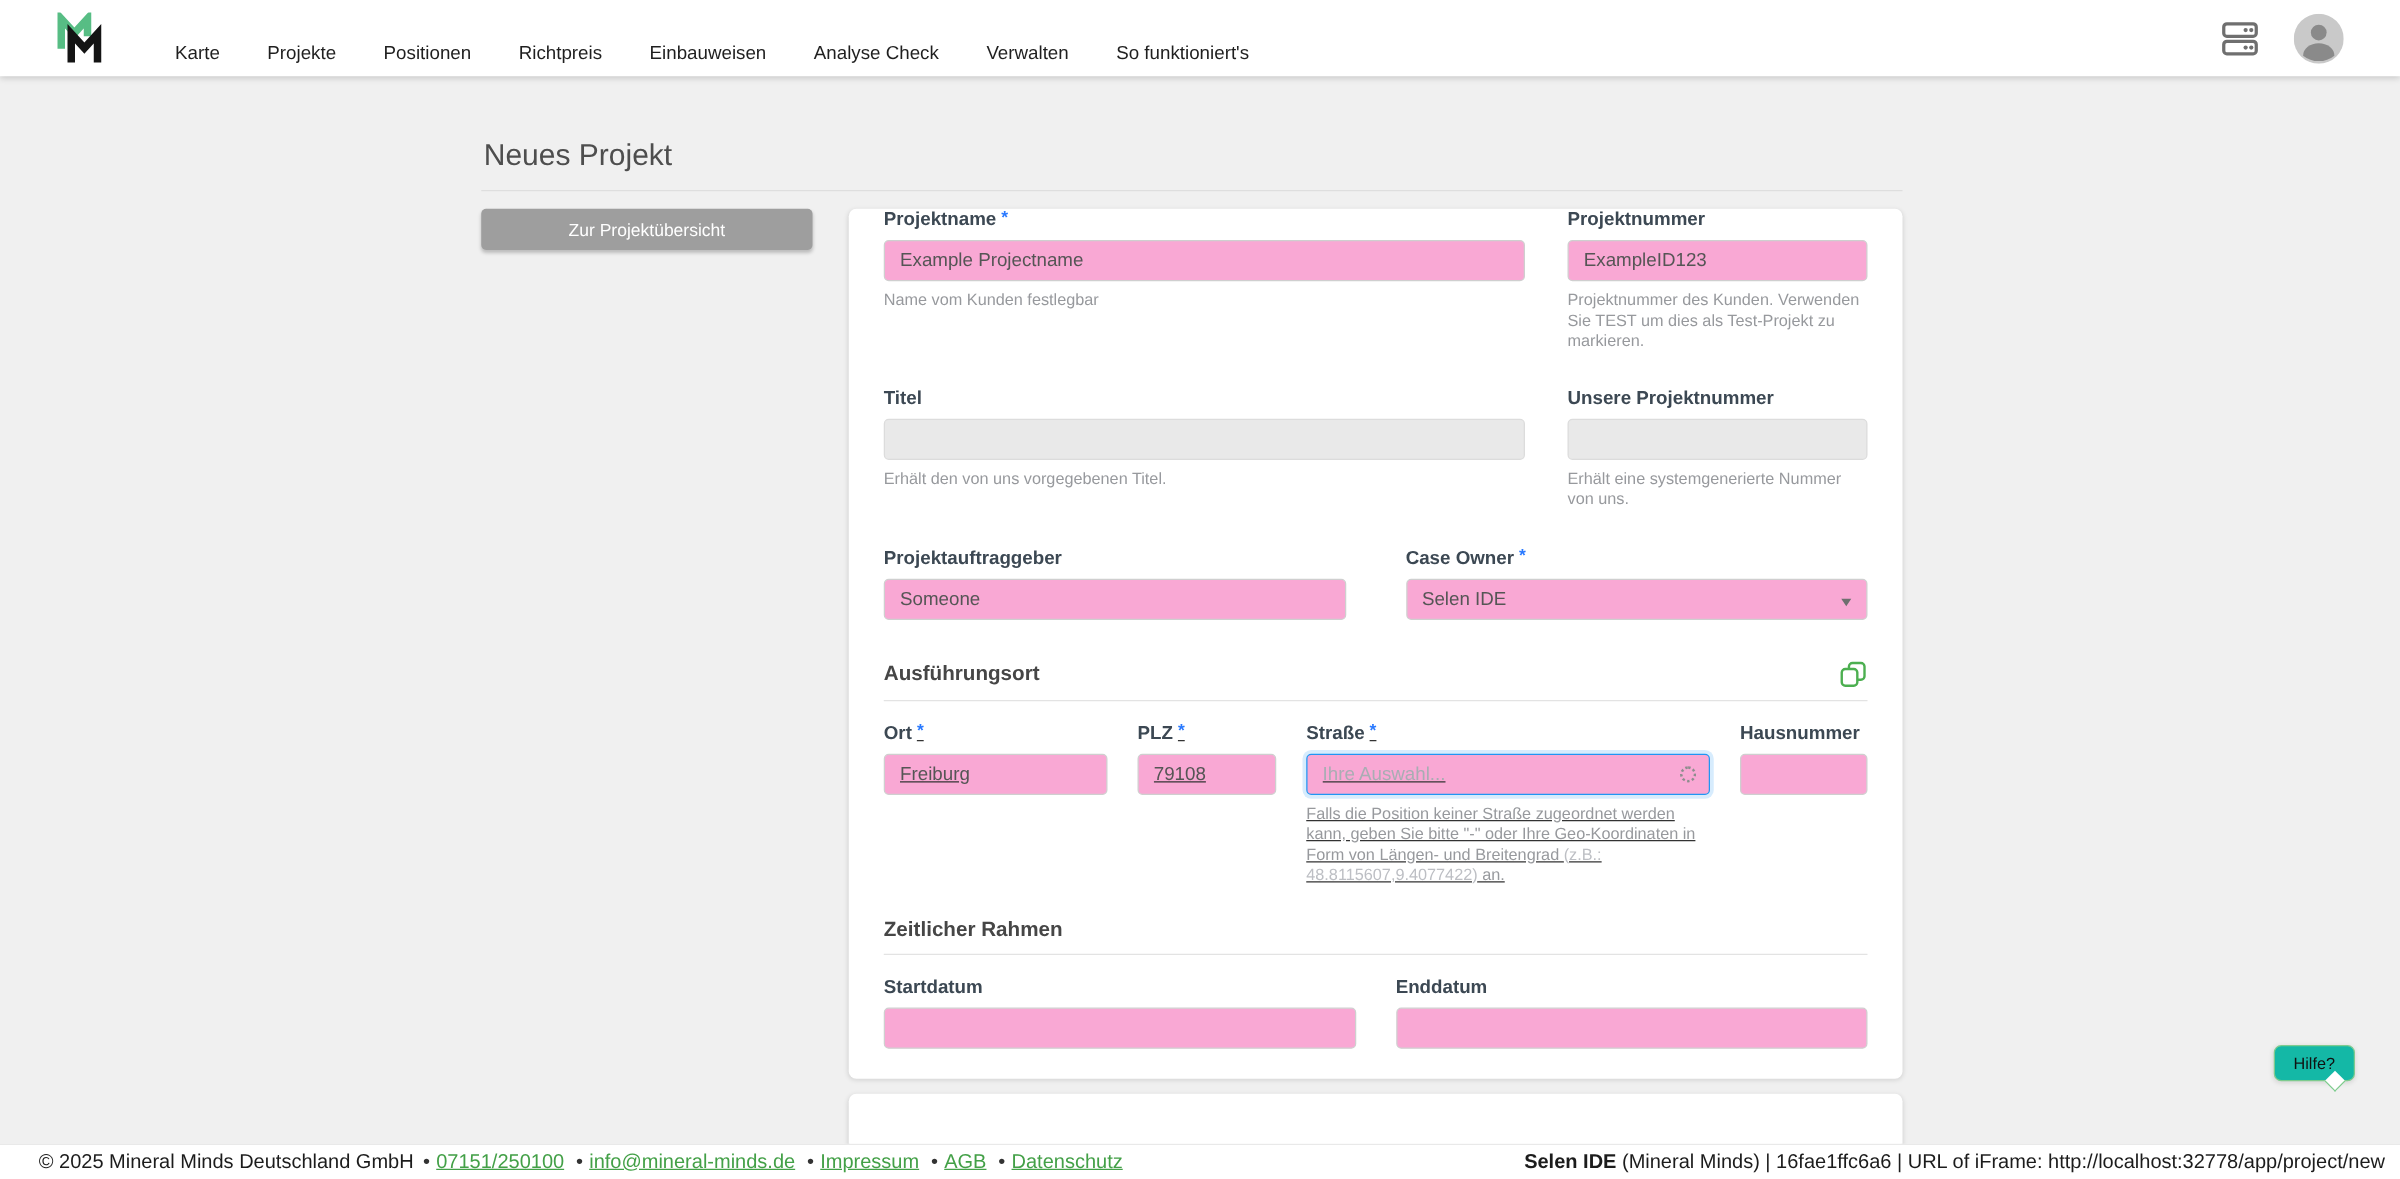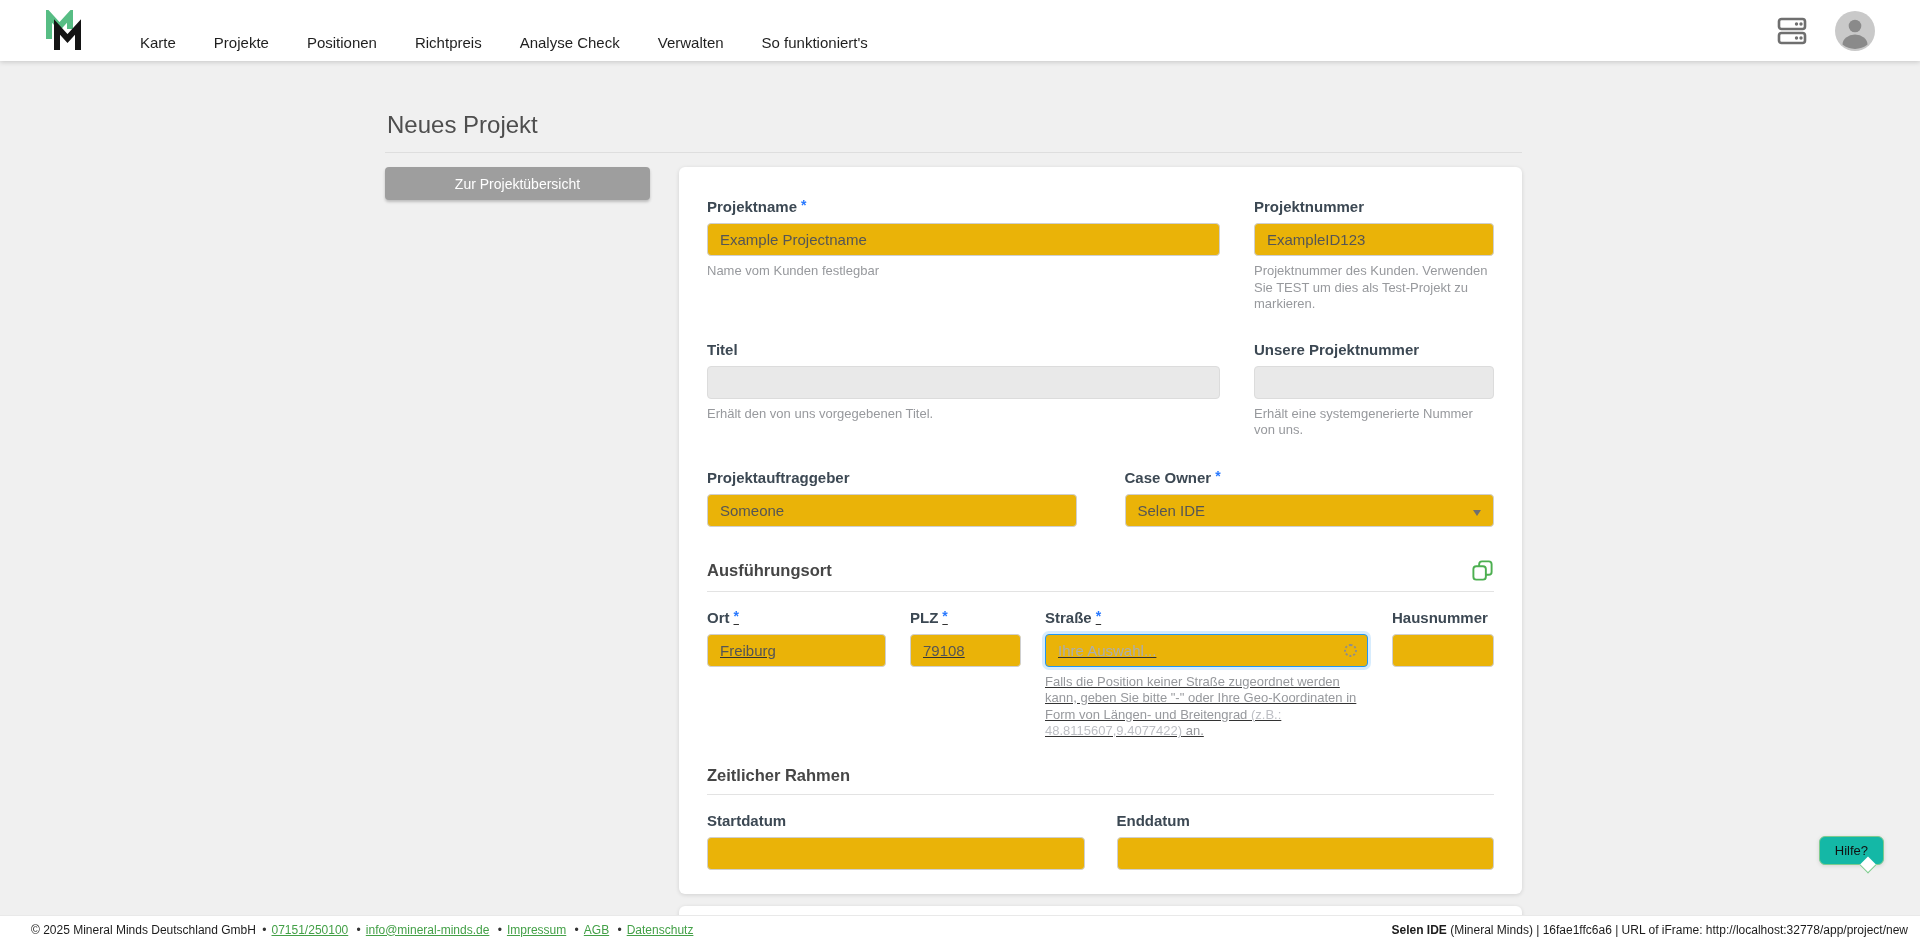--- a/index.html
+++ b/index.html
@@ -46,42 +46,42 @@
     background: #9e9e9e; color: #fff;
     border: none; border-radius: 4px;
     font-family: inherit; font-size: 14px;
     box-shadow: 0 2px 3px rgba(0,0,0,.22);
     cursor: pointer;
   }
   .right-col { flex: 1; }
   .card {
     background: #fff; border-radius: 6px;
     box-shadow: 0 1px 4px rgba(0,0,0,.13);
-    padding: 31px 28px 24px;
+    padding: 0 28px 24px;
   }
   .card-partial {
     margin-top: 12px; height: 90px;
     background: #fff; border-radius: 6px;
     box-shadow: 0 1px 4px rgba(0,0,0,.13);
   }
 
   
   .grid-2a { display: grid; grid-template-columns: 513px 1fr; column-gap: 34px; margin-bottom: 28px; }
   .grid-2b { display: grid; grid-template-columns: 1fr 1fr; column-gap: 32px; }
   .grid-4  { display: grid; grid-template-columns: 179px 111px 323px 1fr; column-gap: 24px; margin-bottom: 26px; text-decoration: underline; }
   .mb32 { margin-bottom: 32px; gap: 48px; }
 
   .flabel { font-size: 15px; font-weight: 700; color: #3c4853; display: inline-block; }
   .req { color: #2979ff; font-size: 14px; font-weight: 700; margin-left: 4px; position: relative; top: -2px; }
   .tinput {
     display: block; width: 100%; height: 33px;
     border: 1px solid #cfcfcf; border-radius: 4px;
     padding: 0 12px; margin-top: 7px;
     font-family: inherit; font-size: 15px; color: #555;
-    background: #eab308; outline: none;
+    background: #f9a8d4; outline: none;
   }
   .tinput::placeholder { color: #a9adb3; }
   .tinput.disabled { background: #e9e9e9; border-color: #dcdcdc; }
   .tinput.focused {
     border-color: #2196f3;
     box-shadow: 0 0 0 3px rgba(33,150,243,.18);
   }
   .helper { font-size: 13px; color: #97999d; line-height: 16.5px; margin-top: 7px; }
   .helper .light { color: #bdbfc4; }
 
@@ -118,21 +118,21 @@
     border-right: 1px solid #7ecb8e; border-bottom: 1px solid #7ecb8e;
     transform: rotate(45deg);
   }
 
   
   .footer {
     position: fixed; bottom: 0; left: 0; right: 0; height: 28px;
     background: #fff; border-top: 1px solid #e9e9e9;
     display: flex; align-items: center; justify-content: space-between;
     padding: 0 12px 0 31px;
-    font-size: 12px; color: #1c1c1c;
+    font-size: 16px; color: #1c1c1c;
     z-index: 35;
   }
   .footer a { color: #43a047; text-decoration: underline; margin: 0 2px; cursor: pointer; }
   .footer .sep { color: #333; margin: 0 3px; }
   .footer-right .bold { font-weight: 700; }
 </style>
 </head>
 <body>
 
 <header class="navbar">
@@ -140,20 +140,21 @@
     <svg viewBox="0 0 40 42" width="40" height="42">
       <polyline points="4,29 4,5 14.5,16.5 25,5 25,19" fill="none" stroke="#57bd84" stroke-width="6"></polyline>
       <polyline points="12,40 12,17 22.5,28.5 33,17 33,40" fill="none" stroke="#141414" stroke-width="6"></polyline>
     </svg>
   </span>
   <nav class="nav-links">
     <span class="nav-item">Karte</span>
     <span class="nav-item">Projekte</span>
     <span class="nav-item">Positionen</span>
     <span class="nav-item">Richtpreis</span>
+    <span class="nav-item">Einbauweisen</span>
     <span class="nav-item">Analyse Check</span>
     <span class="nav-item">Verwalten</span>
     <span class="nav-item">So funktioniert's</span>
   </nav>
   <div class="nav-right">
     <span class="icon-btn">
       <svg viewBox="0 0 34 34" width="34" height="34">
         <rect x="4" y="5" width="26" height="10" rx="2.5" fill="none" stroke="#6f6f6f" stroke-width="2.6"></rect>
         <rect x="4" y="19" width="26" height="10" rx="2.5" fill="none" stroke="#6f6f6f" stroke-width="2.6"></rect>
         <circle cx="21.5" cy="10" r="1.7" fill="#6f6f6f"></circle>

